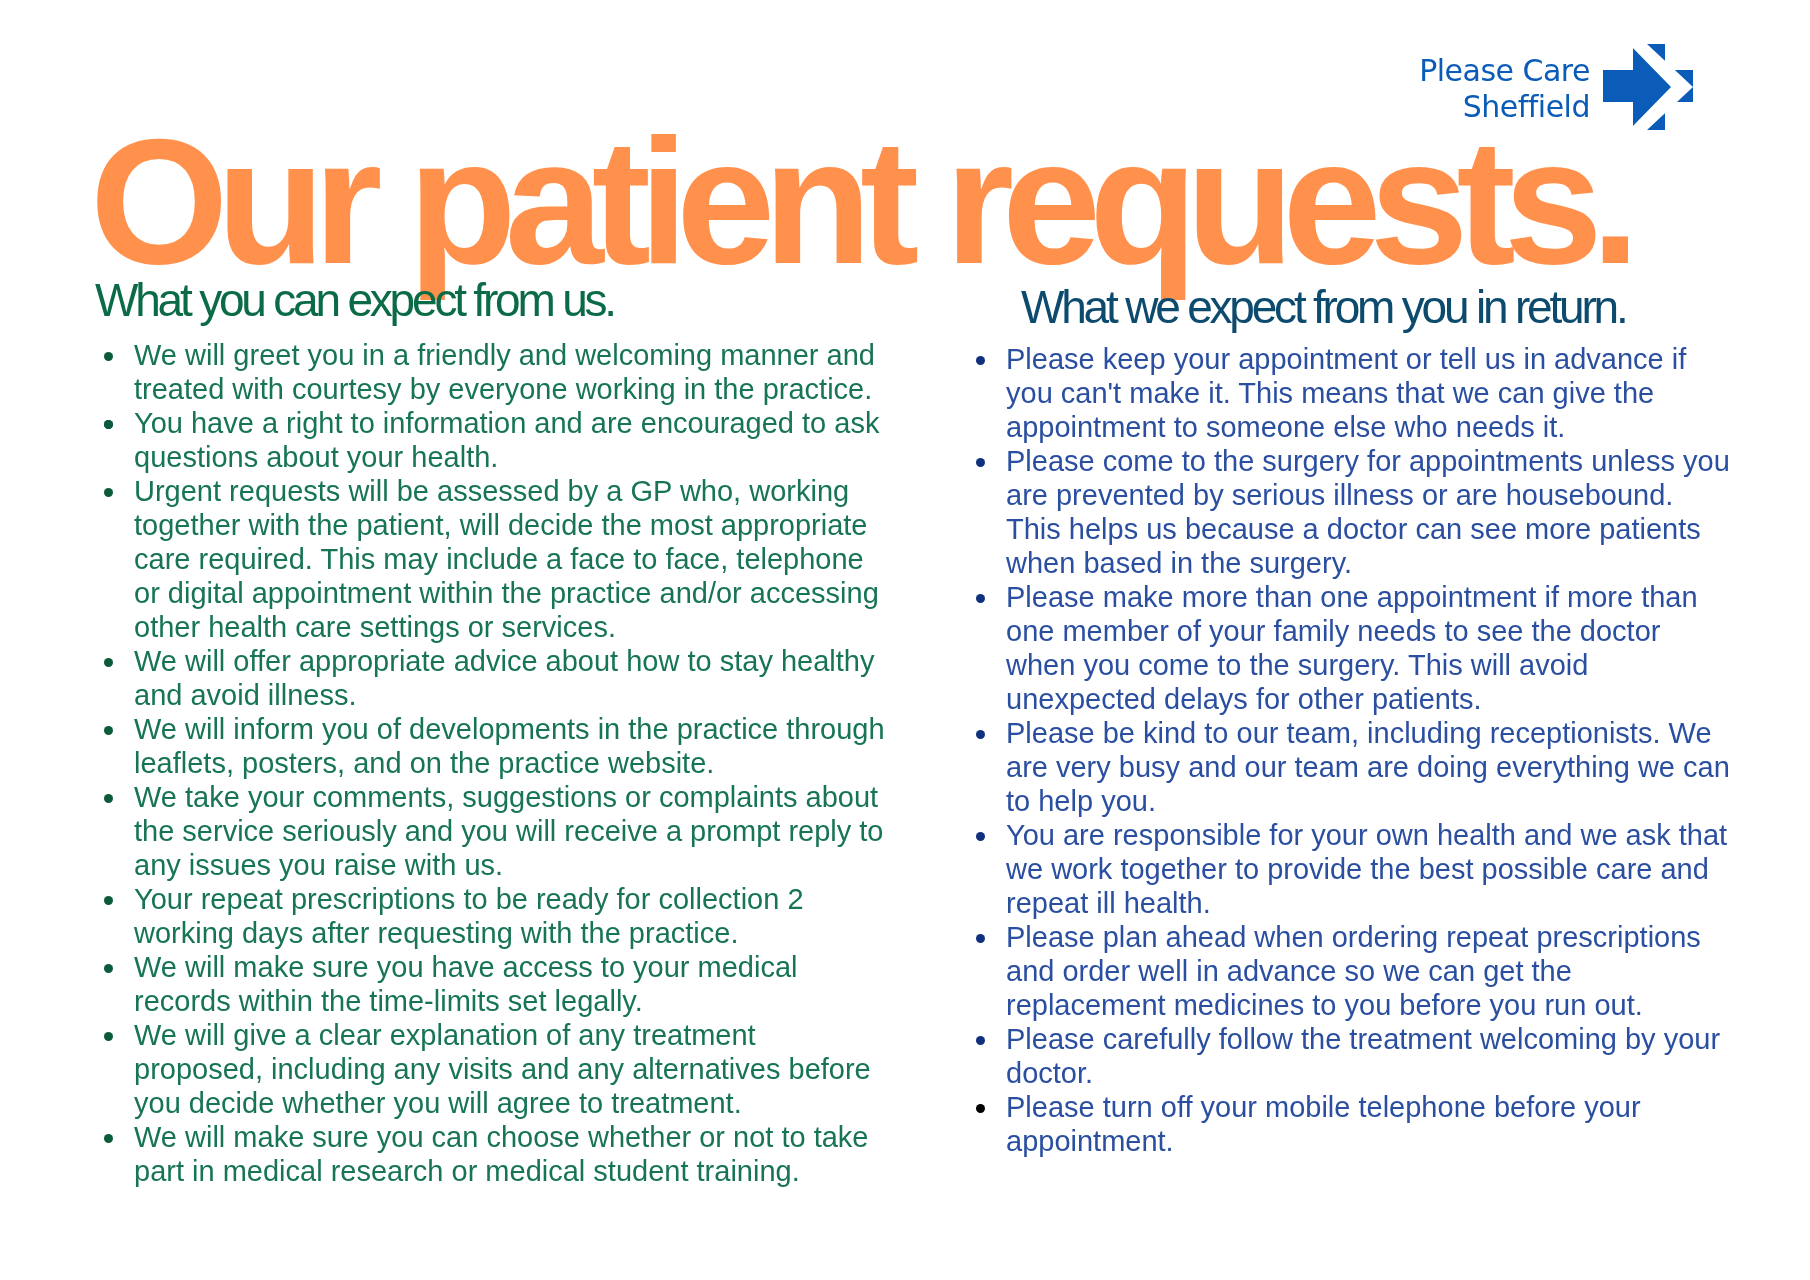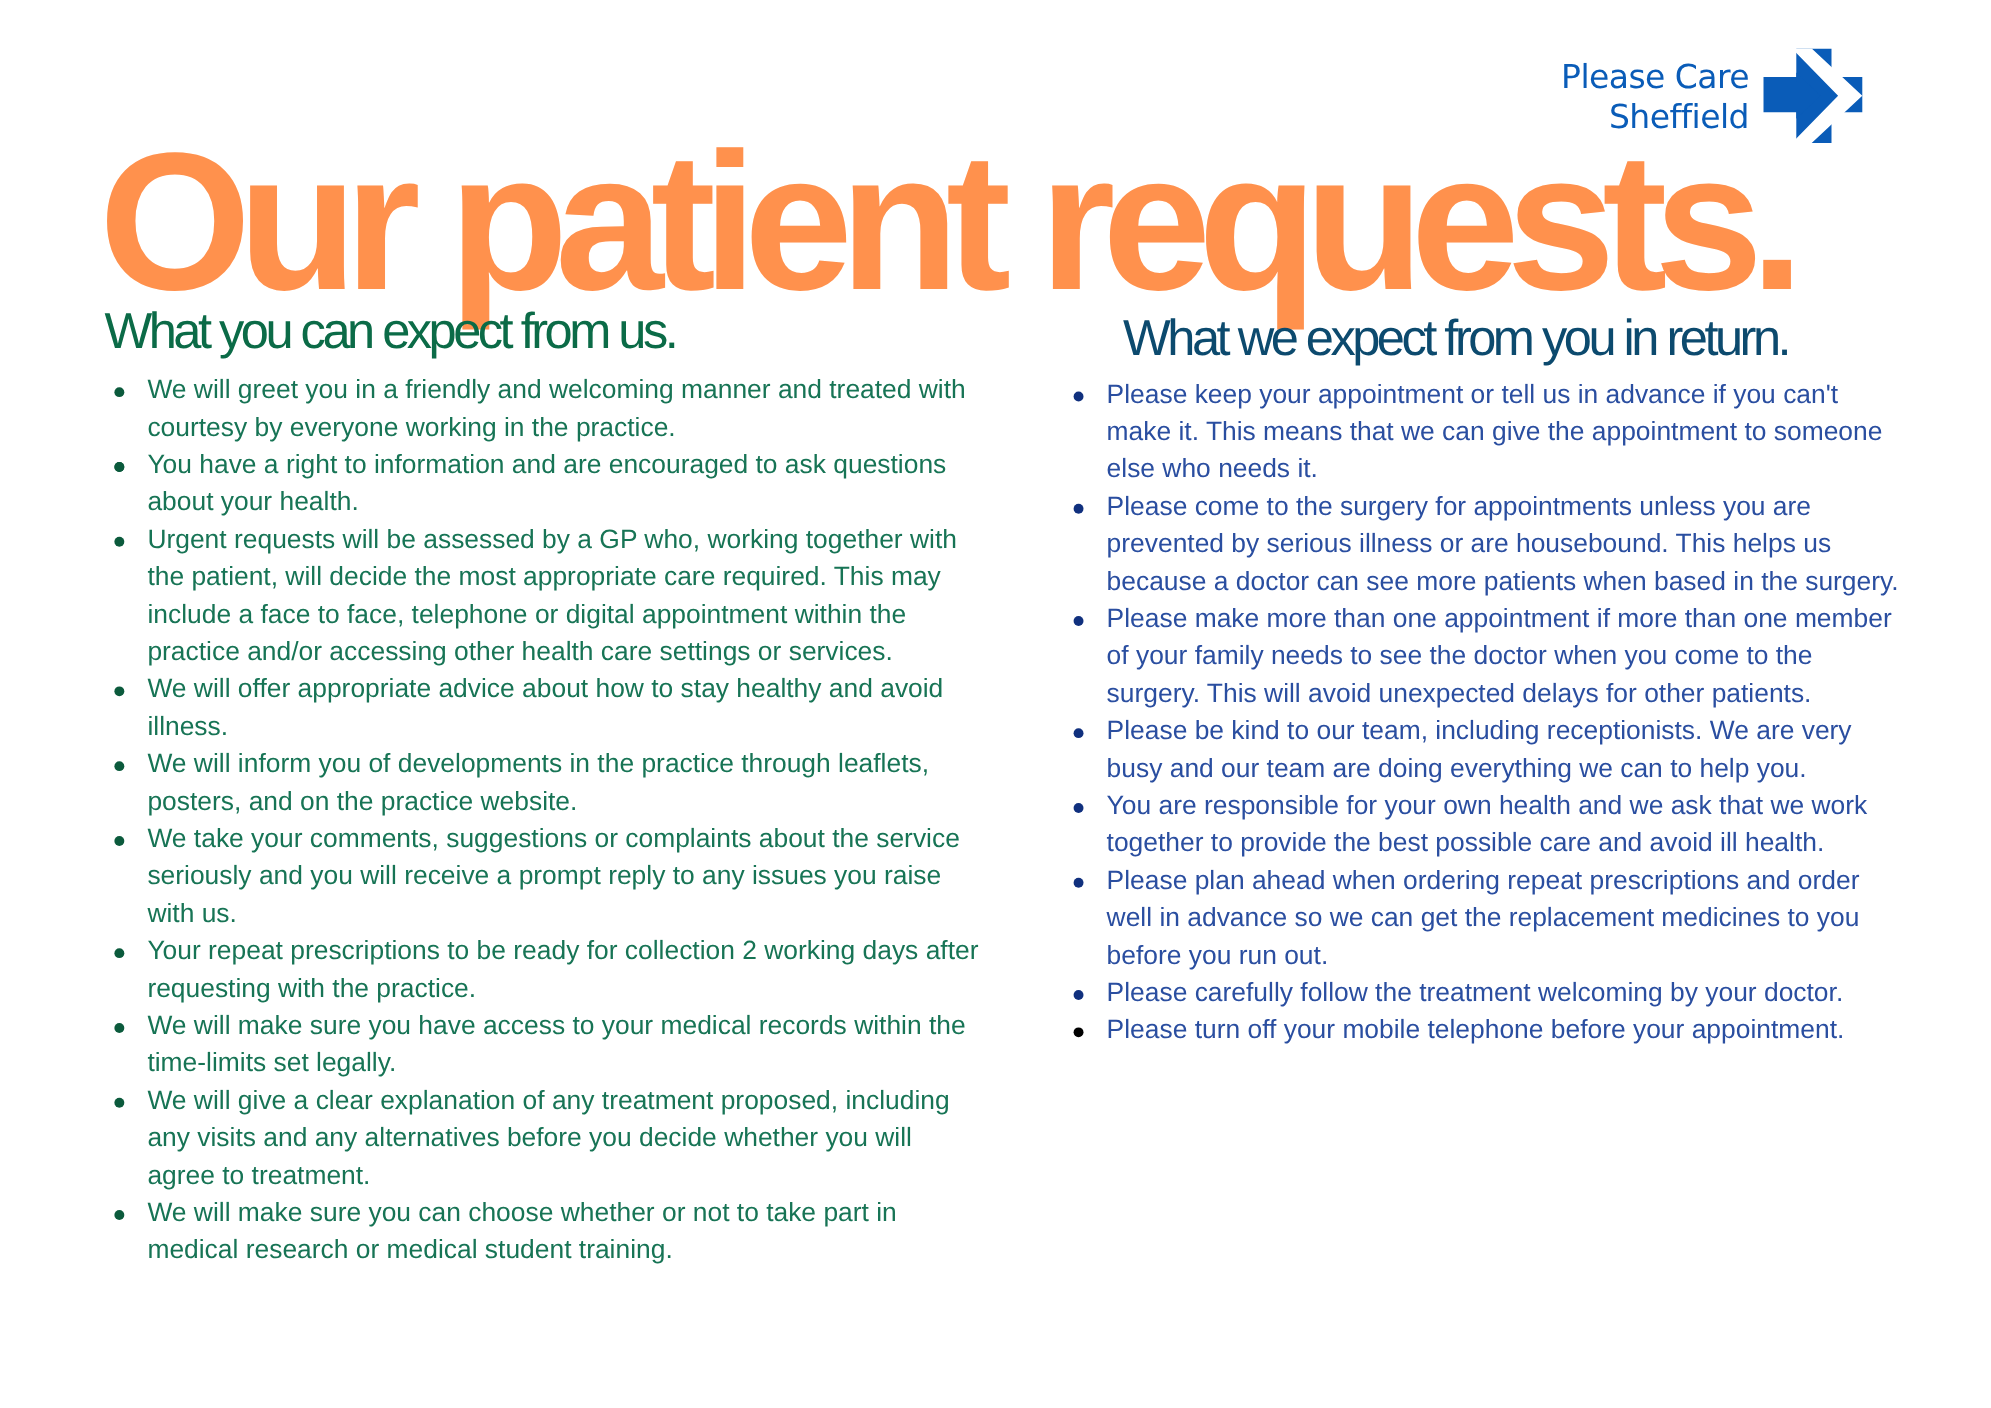--- a/index.html
+++ b/index.html
@@ -23,21 +23,21 @@
     white-space:nowrap; margin:0;
   }
   .col-heading {
     position:absolute; font-family:"Liberation Sans", sans-serif; font-size:46px;
     letter-spacing:-3.2px; white-space:nowrap; margin:3px; font-weight:normal;
   }
   .h-left { left:92px; top:270px; color:#0b6b47; }
   .h-right { left:1018px; top:277px; color:#0c4a6e; }
   ul.list {
     position:absolute; margin:0; padding:0; list-style:none;
-    font-family:"Liberation Sans", sans-serif; font-size:24px; line-height:34px;
+    font-family:"Liberation Sans", sans-serif; font-size:29px; line-height:34px;
   }
   .list-left { left:100px; top:338px; width:790px; color:#177455; }
   .list-right { left:972px; top:342px; width:760px; color:#2a4ea0; }
   .list li { position:relative; padding-left:34px; }
   .list li .bullet {
     position:absolute; left:4px; top:14px; width:9px; height:9px; border-radius:50%;
   }
   .list-left li .bullet { background:#0b5a3c; }
   .list-right li .bullet { background:#10307e; }
   .list-right li.last .bullet { background:#000000; }
@@ -76,17 +76,17 @@
   <li><span class="bullet"></span><span>We will give a clear explanation of any treatment proposed, including any visits and any alternatives before you decide whether you will agree to treatment.</span></li>
   <li><span class="bullet"></span><span>We will make sure you can choose whether or not to take part in medical research or medical student training.</span></li>
 </ul>
 
 <h2 class="col-heading h-right">What we expect from you in return.</h2>
 <ul class="list list-right">
   <li><span class="bullet"></span><span>Please keep your appointment or tell us in advance if you can't make it. This means that we can give the appointment to someone else who needs it.</span></li>
   <li><span class="bullet"></span><span>Please come to the surgery for appointments unless you are prevented by serious illness or are housebound. This helps us because a doctor can see more patients when based in the surgery.</span></li>
   <li><span class="bullet"></span><span>Please make more than one appointment if more than one member of your family needs to see the doctor when you come to the surgery. This will avoid unexpected delays for other patients.</span></li>
   <li><span class="bullet"></span><span>Please be kind to our team, including receptionists. We are very busy and our team are doing everything we can to help you.</span></li>
-  <li><span class="bullet"></span><span>You are responsible for your own health and we ask that we work together to provide the best possible care and avoid ill health.</span></li>
+  <li><span class="bullet"></span><span>You are responsible for your own health and we ask that we work together to provide the best possible care and repeat ill health.</span></li>
   <li><span class="bullet"></span><span>Please plan ahead when ordering repeat prescriptions and order well in advance so we can get the replacement medicines to you before you run out.</span></li>
   <li><span class="bullet"></span><span>Please carefully follow the treatment welcoming by your doctor.</span></li>
   <li class="last"><span class="bullet"></span><span>Please turn off your mobile telephone before your appointment.</span></li>
 </ul>
 
 </body></html>

